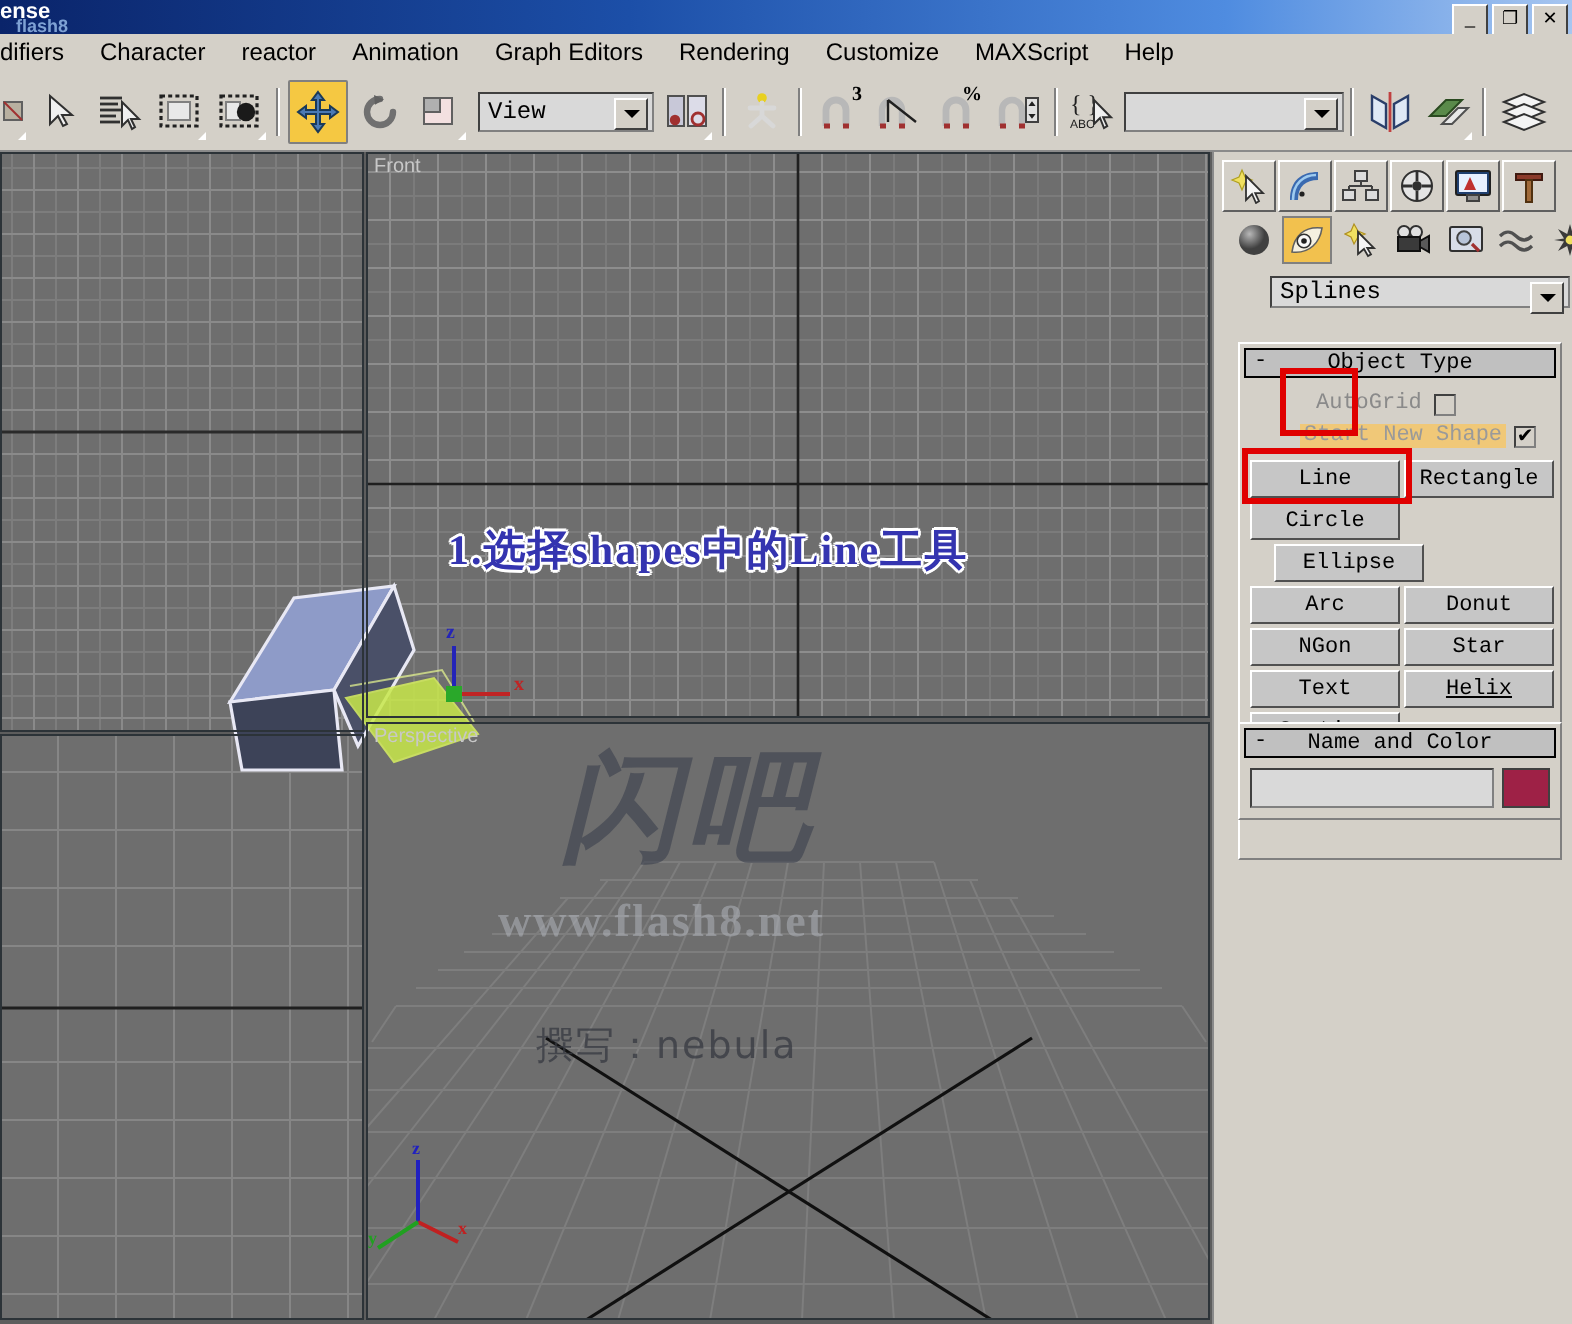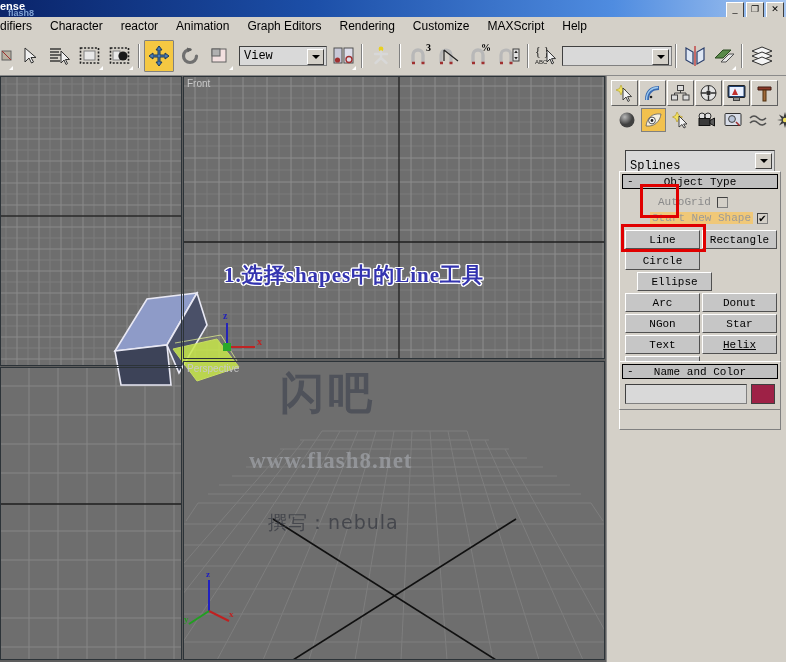--- a/index.html
+++ b/index.html
@@ -62,21 +62,21 @@
     border-left:1px solid #8a8a8a;}
   .cp-tabs{position:absolute;left:4px;top:4px;display:flex;gap:1px;}
   .cp-tab{width:25px;height:24px;background:#d4d0c8;border:1px solid #fff;
     border-right-color:#606060;border-bottom-color:#606060;
     display:flex;align-items:center;justify-content:center;}
   .cp-sub{position:absolute;left:8px;top:32px;display:flex;align-items:center;gap:3px;}
   .cp-sbtn{width:23px;height:22px;display:flex;align-items:center;justify-content:center;}
   .cp-sbtn.hl{background:#f2c14e;border:1px solid #808080;}
   .redbox{position:absolute;border:3px solid #e00000;box-sizing:border-box;z-index:20;
     pointer-events:none;}
-  .cat-combo{position:absolute;left:18px;top:62px;width:150px;height:32px;margin-top:12px;}
+  .cat-combo{position:absolute;left:28px;top:62px;width:150px;height:16px;}
   .rollout{position:absolute;background:#d4d0c8;border:1px solid #808080;
     border-top-color:#fff;border-left-color:#fff;box-sizing:border-box;}
   .roll-head{height:15px;background:#c0c0c0;border:1px solid #000;margin:2px;
     display:flex;align-items:center;justify-content:center;position:relative;
     font-family:"Liberation Mono",monospace;font-size:11px;color:#000;box-sizing:border-box;}
   .roll-head .minus{position:absolute;left:4px;top:0px;font-size:11px;}
   .btn3d{background:#c6c6c6;border:1px solid #fff;border-right-color:#505050;
     border-bottom-color:#505050;font-family:"Liberation Mono",monospace;font-size:11px;
     color:#000;display:flex;align-items:center;justify-content:center;box-sizing:border-box;
     height:19px;}
@@ -87,21 +87,21 @@
   .txtfield{background:#d9d9d9;border:1px solid #808080;border-top-color:#404040;
     border-left-color:#404040;box-sizing:border-box;}
   .swatch{border:1px solid #404040;box-sizing:border-box;}
 
   
   .note{position:absolute;z-index:8;font-family:Liberation Serif, serif;font-size:21px;
     color:#3434b0;font-weight:bold;letter-spacing:1px;white-space:nowrap;
     text-shadow:-1px -1px 0 #fff,1px -1px 0 #fff,-1px 1px 0 #fff,1px 1px 0 #fff,
                  0 -1.4px 0 #fff,0 1.4px 0 #fff,-1.4px 0 0 #fff,1.4px 0 0 #fff;}
   .wm-logo{position:absolute;z-index:5;font-family:"DejaVu Sans",sans-serif;font-weight:bold;
-    font-size:44px;color:rgba(60,64,78,.62);letter-spacing:4px;white-space:nowrap;}
+    font-size:60px;color:rgba(60,64,78,.62);letter-spacing:4px;white-space:nowrap;font-style:italic;}
   .wm-url{position:absolute;z-index:5;font-family:"Liberation Serif",serif;font-weight:bold;
     font-size:23px;color:rgba(175,178,185,.55);letter-spacing:1px;white-space:nowrap;}
   .wm-auth{position:absolute;z-index:5;font-family:"DejaVu Sans",sans-serif;font-size:19px;
     color:rgba(55,58,66,.75);letter-spacing:1px;white-space:nowrap;}
 </style>
 </head>
 <body>
 
 <div id="app">
 

